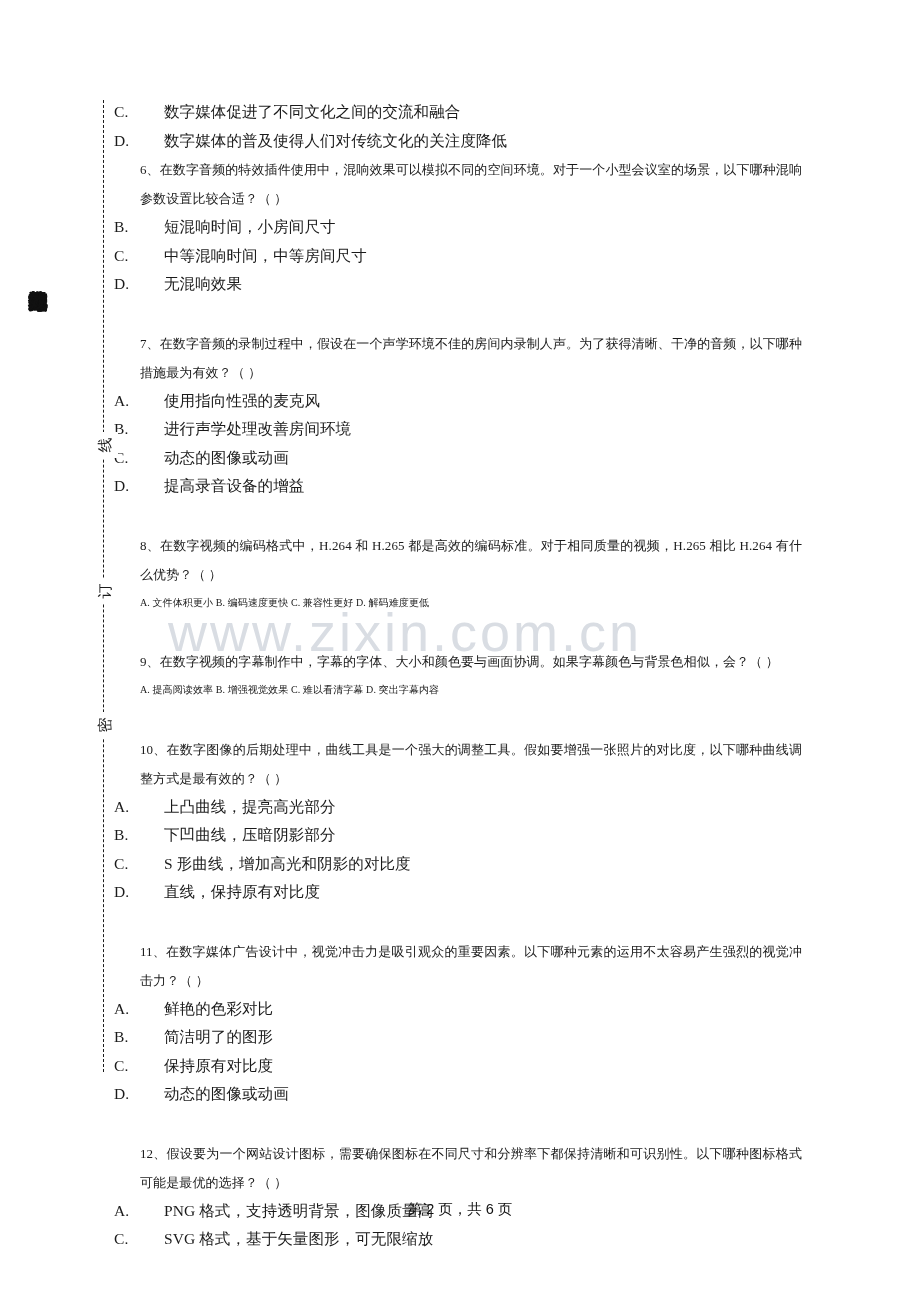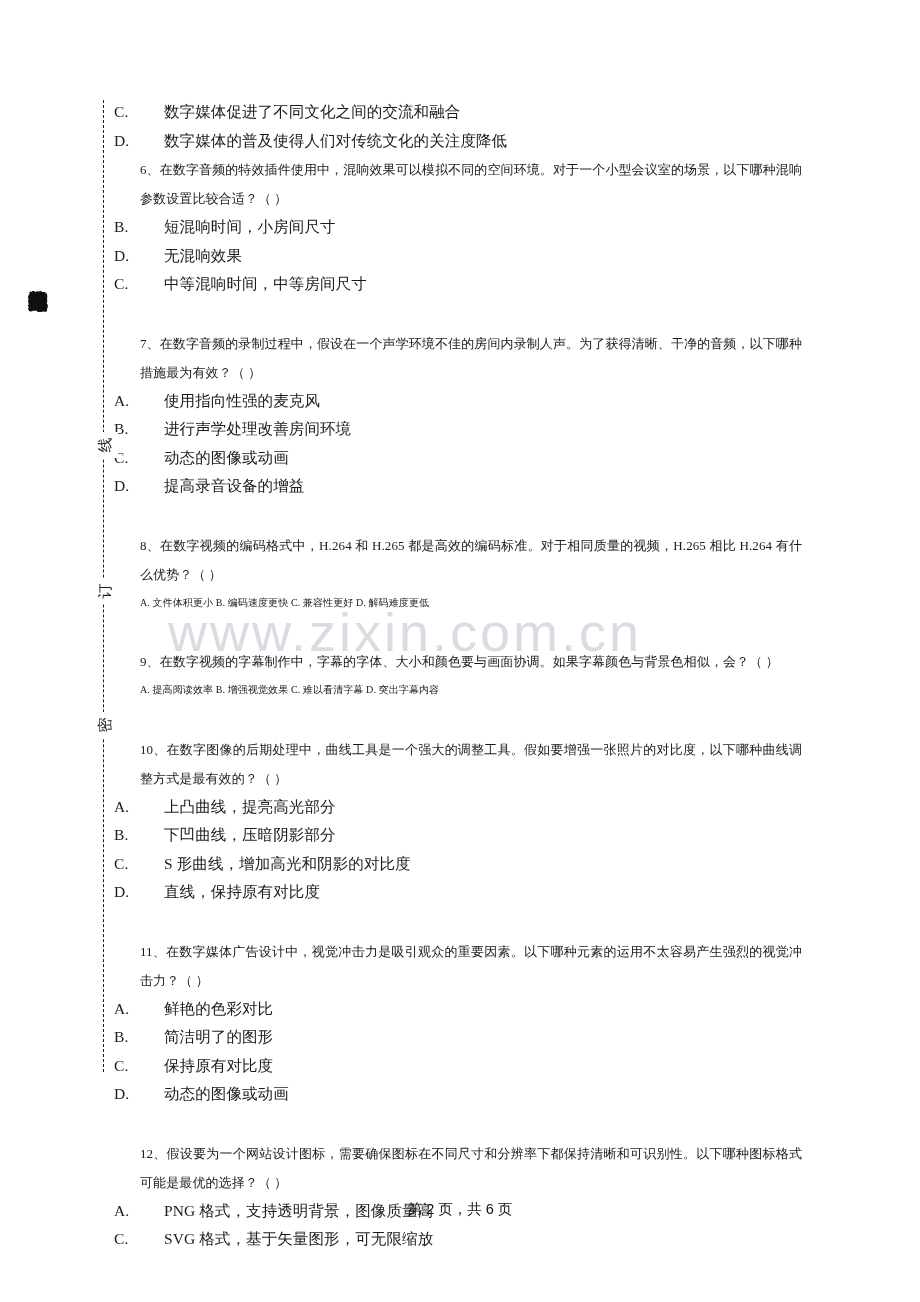--- a/index.html
+++ b/index.html
@@ -157,22 +157,22 @@
 
   <div id="content">
     <div class="block" id="lead-options">
         <p class="opt"><span class="opt-label">C.</span> <span>数字媒体促进了不同文化之间的交流和融合</span></p>
         <p class="opt"><span class="opt-label">D.</span> <span>数字媒体的普及使得人们对传统文化的关注度降低</span></p>
       </div>
     <div id="question-list">
         <div class="block">
           <p class="stem">6、在数字音频的特效插件使用中，混响效果可以模拟不同的空间环境。对于一个小型会议室的场景，以下哪种混响参数设置比较合适？（ ）</p>
           <p class="opt"><span class="opt-label">B.</span> <span>短混响时间，小房间尺寸</span></p>
+          <p class="opt"><span class="opt-label">C.</span> <span>中等混响时间，中等房间尺寸</span></p>
           <p class="opt"><span class="opt-label">D.</span> <span>无混响效果</span></p>
-          <p class="opt"><span class="opt-label">C.</span> <span>中等混响时间，中等房间尺寸</span></p>
         </div>
         <div class="block">
           <p class="stem">7、在数字音频的录制过程中，假设在一个声学环境不佳的房间内录制人声。为了获得清晰、干净的音频，以下哪种措施最为有效？（ ）</p>
           <p class="opt"><span class="opt-label">A.</span> <span>使用指向性强的麦克风</span></p>
           <p class="opt"><span class="opt-label">B.</span> <span>进行声学处理改善房间环境</span></p>
           <p class="opt"><span class="opt-label">C.</span> <span>动态的图像或动画</span></p>
           <p class="opt"><span class="opt-label">D.</span> <span>提高录音设备的增益</span></p>
         </div>
         <div class="block">
           <p class="stem">8、在数字视频的编码格式中，H.264 和 H.265 都是高效的编码标准。对于相同质量的视频，H.265 相比 H.264 有什么优势？（ ）</p>

